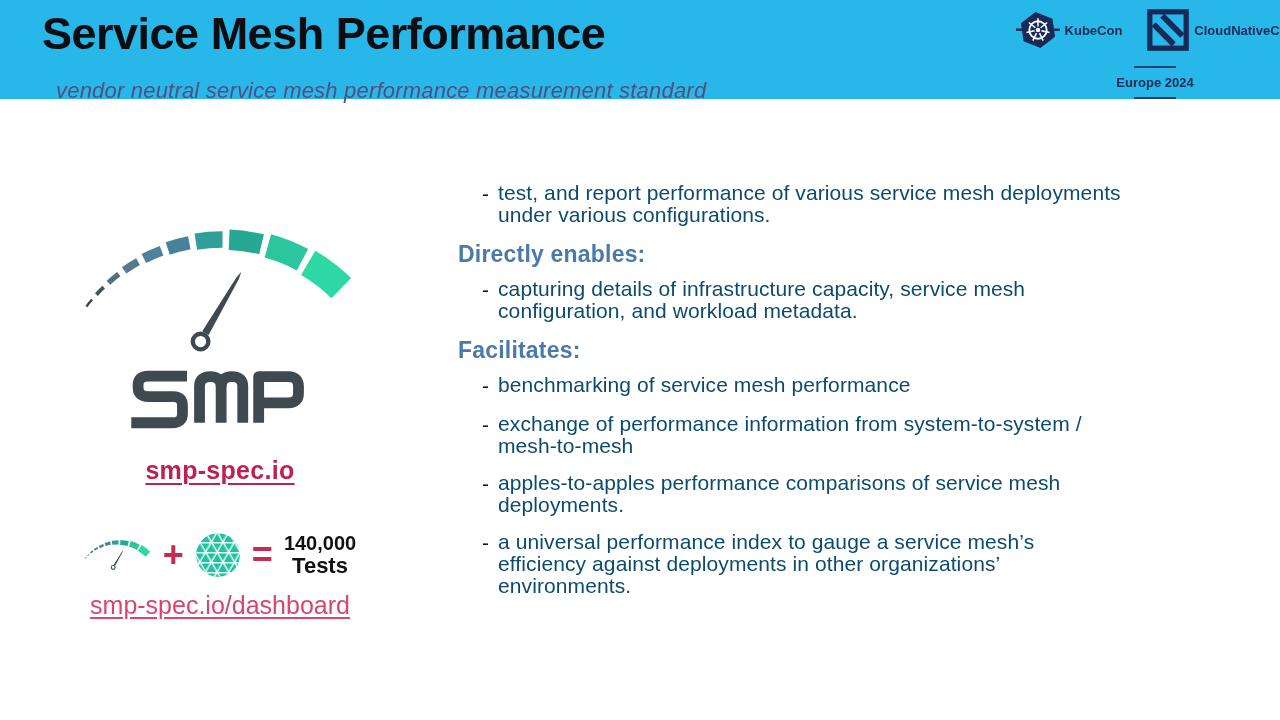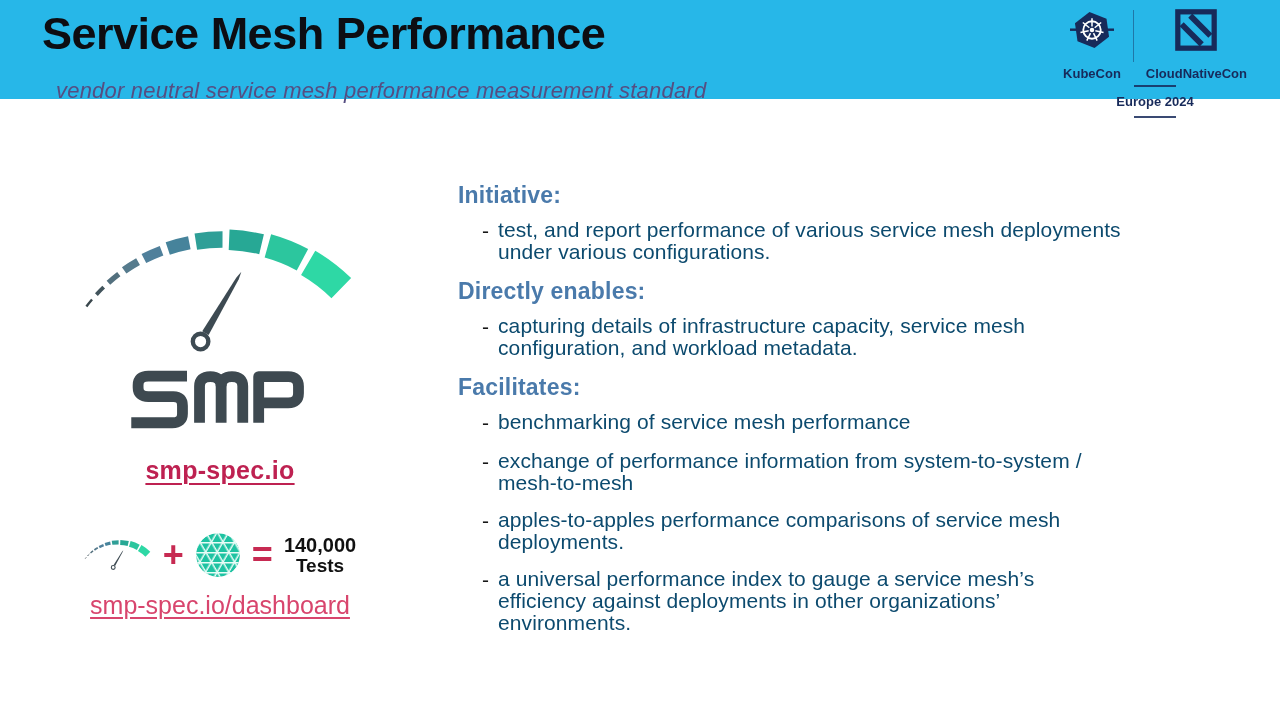--- a/index.html
+++ b/index.html
@@ -17,21 +17,21 @@
     position:absolute;left:38px;top:4px;margin:4px;
     font-size:45px;font-weight:bold;letter-spacing:-.5px;color:#0d0d12;
   }
   .subtitle{
     position:absolute;left:40px;top:62px;margin:16px;
     font-size:22px;font-style:italic;color:var(--subtitle);letter-spacing:.2px;
   }
   
   .event{position:absolute;right:30px;top:8px;width:190px;}
   .event-row{display:flex;align-items:flex-start;justify-content:center;gap:12px;}
-  .event-col{display:flex;flex-direction:column;align-items:center;gap:14px;}
+  .event-col{display:flex;flex-direction:row;align-items:center;gap:4px;}
   .event-sep{width:1px;height:52px;background:rgba(23,42,90,.45);margin-top:2px;}
   .event-label{font-size:13px;font-weight:bold;color:var(--navy);white-space:nowrap;}
   .edition-row{display:flex;align-items:center;justify-content:center;gap:7px;margin-top:4px;flex-direction:column;}
   .edition-line{height:2px;width:42px;background:var(--navy);opacity:.85;}
   .edition-text{font-size:13px;font-weight:bold;color:var(--navy);white-space:nowrap;}
   
   .left-col{position:absolute;left:60px;top:226px;width:320px;text-align:center;}
   .gauge-big{display:block;margin:0 auto;}
   .smp-word{display:block;margin:8px auto 0;}
   .site-link{
@@ -39,21 +39,21 @@
     color:var(--link_dark);text-decoration:underline;text-underline-offset:4px;
     text-decoration-thickness:2px;letter-spacing:.3px;
   }
   .equation{
     display:flex;align-items:center;justify-content:center;gap:11px;
     margin-top:44px;height:52px;
   }
   .op{font-size:36px;font-weight:bold;color:var(--crimson);line-height:1;}
   .result{display:flex;flex-direction:column;line-height:1.1;color:#111;}
   .result-value{font-size:20px;font-weight:bold;text-align:right;}
-  .result-unit{font-size:19px;font-weight:bold;}
+  .result-unit{font-size:22px;font-weight:bold;}
   .dash-link{
     display:inline-block;margin-top:10px;font-size:25px;
     color:var(--link_bright);text-decoration:underline;text-underline-offset:3px;
   }
   
   .right-col{position:absolute;left:458px;top:182px;width:690px;}
   .sec-heading{
     margin:0 0 10px 0;font-size:23px;font-weight:bold;color:var(--heading_blue);
     letter-spacing:.2px;
   }
@@ -185,21 +185,20 @@
     </span>
   </div>
 
   <div>
     <a class="dash-link" href="#">smp-spec.io/dashboard</a>
   </div>
 </div>
 
 <div class="right-col">
 
-  <h2 class="sec-heading">Initiative:</h2>
   <div class="bullet">
     <span class="dash">-</span>
     <span class="btext">test, and report performance of various service mesh deployments under various configurations.</span>
   </div>
 
   <h2 class="sec-heading spaced">Directly enables:</h2>
   <div class="bullet">
     <span class="dash">-</span>
     <span class="btext">capturing details of infrastructure capacity, service mesh configuration, and workload metadata.</span>
   </div>

